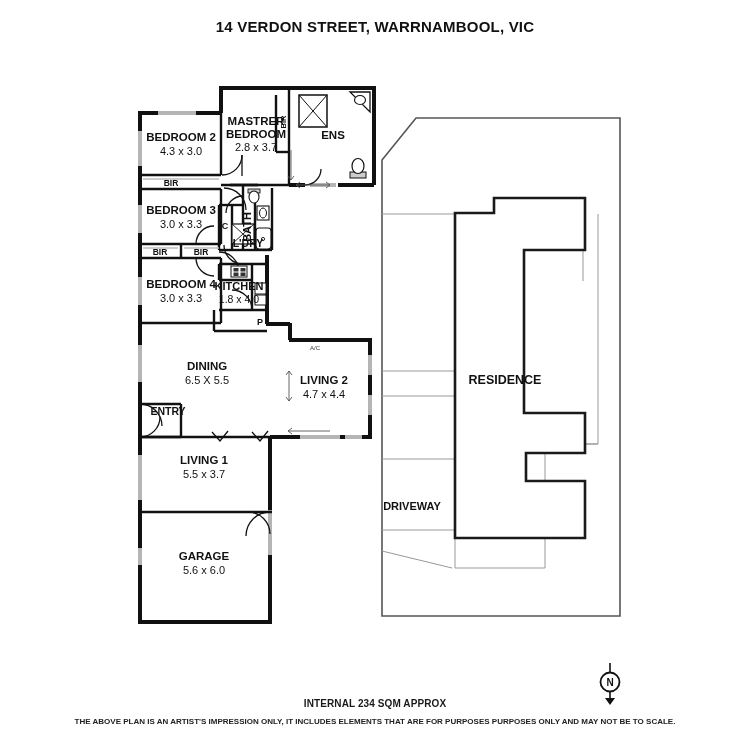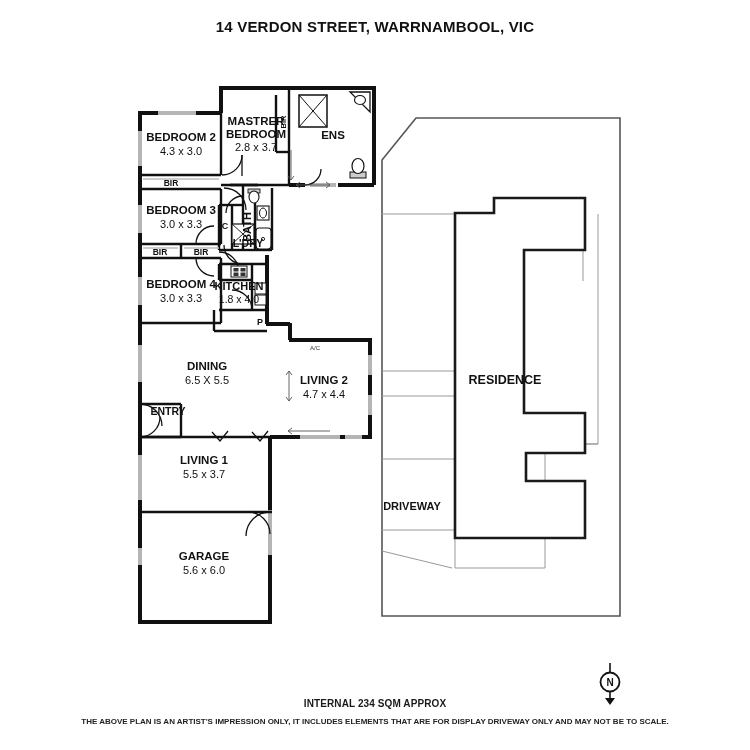--- a/index.html
+++ b/index.html
@@ -344,16 +344,16 @@
       <circle cx="610" cy="682" r="9.5" fill="#ffffff" stroke="#111111" stroke-width="1.8"></circle>
       <text class="small-lbl" x="610" y="686" font-size="10" fill="#111">N</text>
       <line x1="610" y1="691" x2="610" y2="702" stroke="#111111" stroke-width="1.6"></line>
       <path d="M 605,698 L 610,705 L 615,698 Z" fill="#111111"></path>
     </g>
 
   </svg>
 
   <div class="footer-area internal-line">INTERNAL 234 SQM APPROX</div>
   <div class="footer-area disclaimer">
-    <div>THE ABOVE PLAN IS AN ARTIST'S IMPRESSION ONLY, IT INCLUDES ELEMENTS THAT ARE FOR DISPLAY DRIVEWAY ONLY AND MAY NOT BE TO SCALE.</div>
+    <div>THE ABOVE PLAN IS AN ARTIST'S IMPRESSION ONLY, IT INCLUDES ELEMENTS THAT ARE FOR PURPOSES PURPOSES ONLY AND MAY NOT BE TO SCALE.</div>
   </div>
 
 </div>
 
 </body></html>

